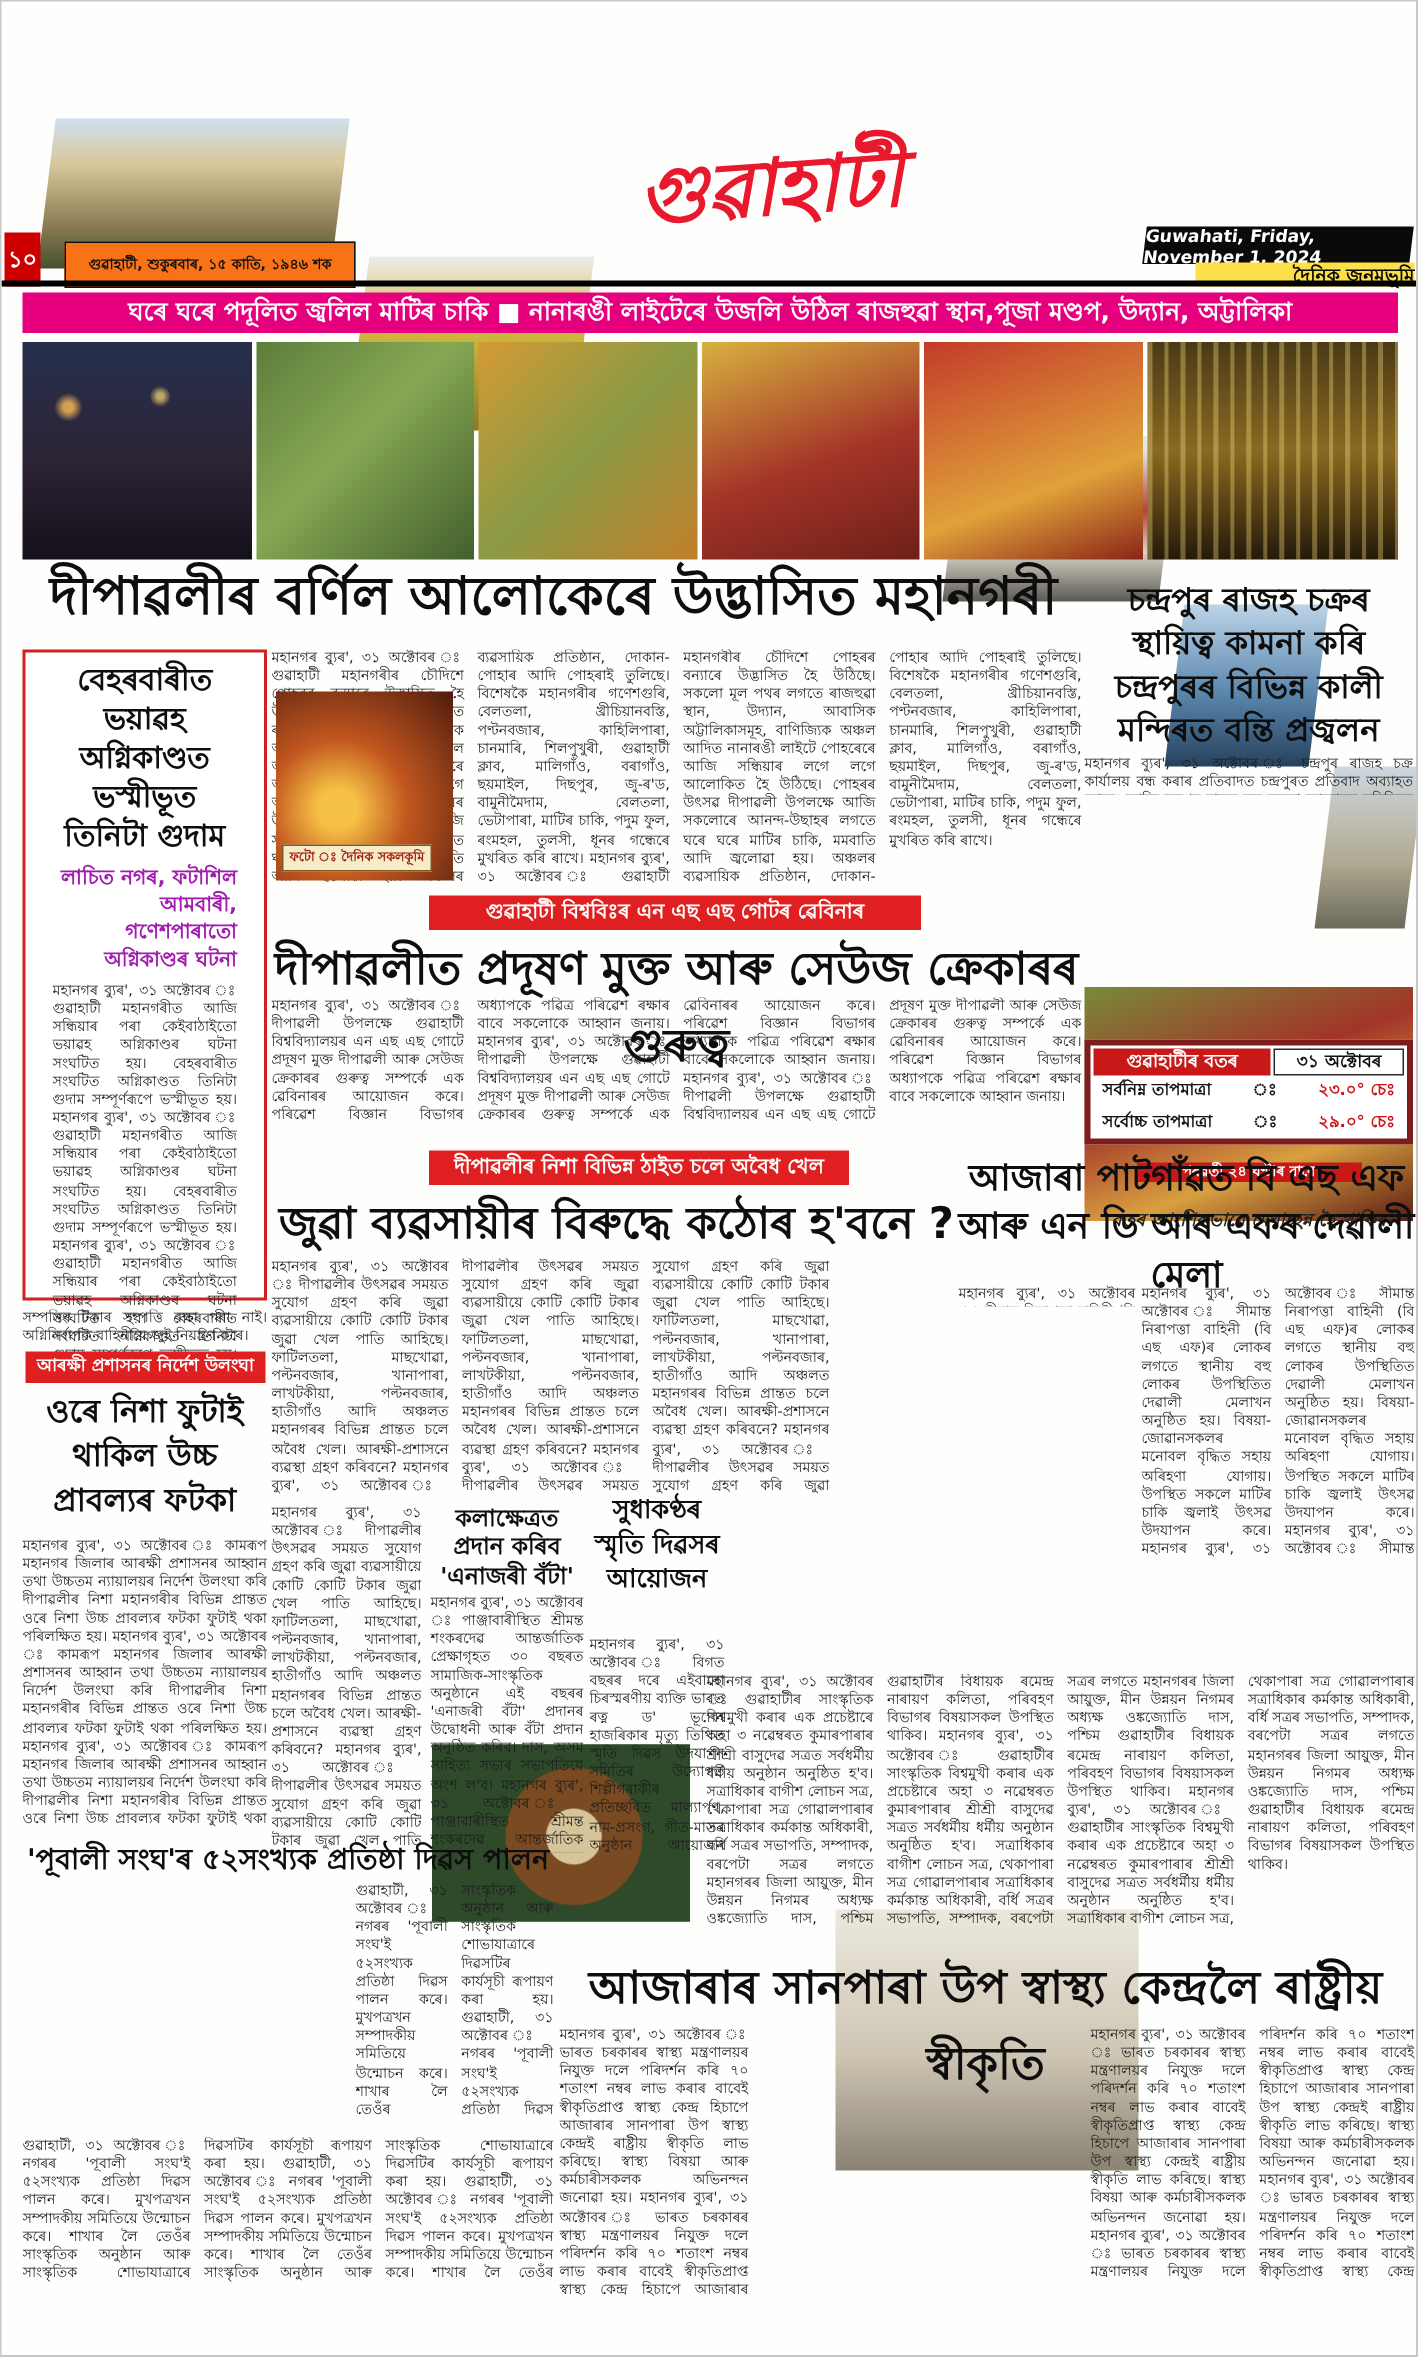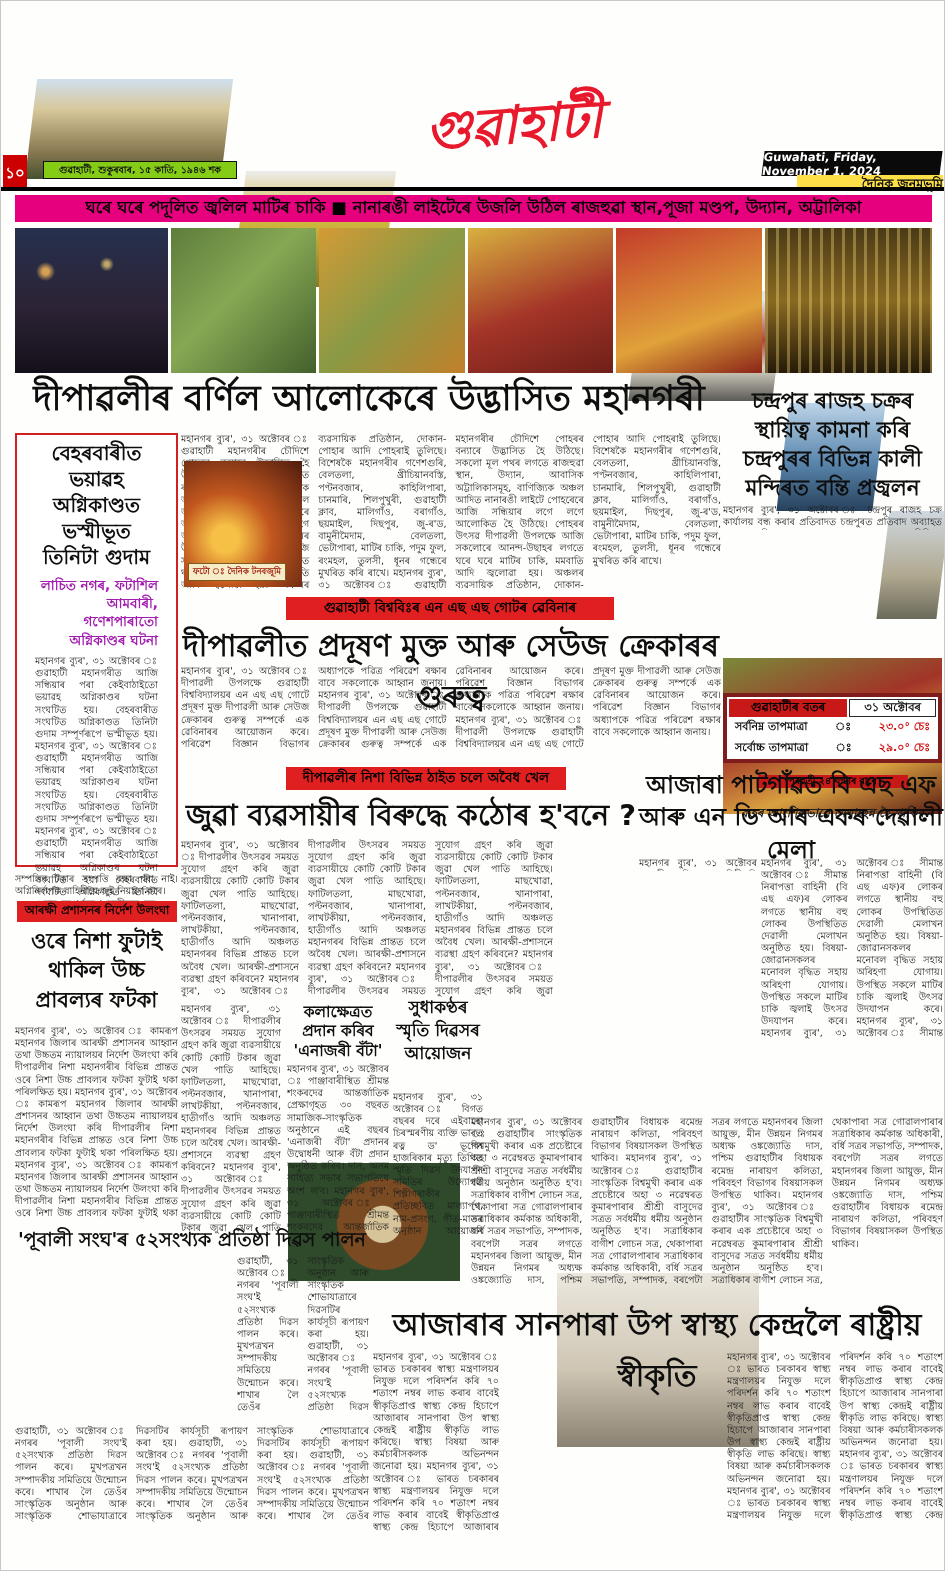--- a/index.html
+++ b/index.html
@@ -6,21 +6,21 @@
   html,body{background:#9a9a9a}
   .page{position:relative;width:945px;height:1571px;margin:0 auto;background:#fefefc;
         font-family:"DejaVu Sans","Liberation Sans",sans-serif;overflow:hidden;border:1px solid #c8c8c8}
   .abs{position:absolute}
   .ph{position:relative;overflow:hidden}
   .bodytxt{font-size:9.5px;line-height:1.28;text-align:justify;color:#1d1d1d;overflow:hidden}
   .c2{column-count:2;column-gap:9px}
   .c3{column-count:3;column-gap:9px}
   .c4{column-count:4;column-gap:9px}
   .hl{font-weight:bold;color:#0e0e0e;text-align:center}
-  .kick{color:#000000;font-weight:bold;text-align:center;display:flex;align-items:center;justify-content:center}
+  .kick{color:#ffffff;font-weight:bold;text-align:center;display:flex;align-items:center;justify-content:center}
   .red{background:#e02020}
   .magenta{background:#e6007d}
   .subhead{color:#a21caf;font-weight:bold;text-align:right}
   .capbox{position:absolute;left:4px;bottom:6px;background:#f6edc8;color:#a02010;font-weight:bold;
           font-size:8.5px;padding:1px 4px;border:1px solid #7a5a20}
   
   .skew{transform:skewX(-7deg)}
   .p-temple{background:linear-gradient(180deg,#cfe0ee 0%,#d8c89c 30%,#8a7a52 72%,#46512f 100%)}
   .p-gate2{background:linear-gradient(180deg,#ececec 0%,#d2b93e 42%,#8a7a28 100%)}
   .p-station{background:linear-gradient(180deg,#dfe8ee 8%,#b8433a 45%,#d8d2c4 70%,#5a5a55 100%)}
@@ -56,21 +56,21 @@
 
   <div class="abs" style="left:0;top:62;top:62px;width:945px;height:126px">
     <div class="abs ph skew p-temple" style="left:30px;top:16px;width:196px;height:100px"></div>
     <div class="abs ph skew p-gate2" style="left:238px;top:8px;width:150px;height:116px"></div>
     <div class="abs ph skew p-station" style="left:634px;top:12px;width:144px;height:110px"></div>
     <div class="abs ph skew p-bridge" style="left:782px;top:14px;width:96px;height:108px"></div>
     <div class="abs ph skew p-street2" style="left:882px;top:14px;width:60px;height:108px"></div>
 
     <div class="abs" style="left:2px;top:92px;width:24px;height:36px;background:#cc0000;color:#fff;font-weight:bold;font-size:15px;display:flex;align-items:center;justify-content:center">১০</div>
 
-    <div class="abs" style="left:42px;top:98px;width:194px;height:18px;background:#84cc16;border:1px solid #111;color:#111;font-weight:bold;font-size:9.5px;display:flex;align-items:center;justify-content:center">গুৱাহাটী, শুকুৰবাৰ, ১৫ কাতি, ১৯৪৬ শক</div>
+    <div class="abs" style="left:42px;top:98px;width:194px;height:31px;background:#f97316;border:1px solid #111;color:#111;font-weight:bold;font-size:9.5px;display:flex;align-items:center;justify-content:center">গুৱাহাটী, শুকুৰবাৰ, ১৫ কাতি, ১৯৪৬ শক</div>
 
     <div class="abs" style="left:398px;top:22px;width:230px;height:86px;color:#e8192c;font-weight:bold;font-style:italic;font-size:52px;display:flex;align-items:center;justify-content:center;transform:rotate(-4deg)">গুৱাহাটী</div>
 
     <div class="abs skew" style="left:762px;top:88px;width:178px;height:25px;background:#0a0a0a;color:#fff;font-weight:bold;font-size:11.5px;display:flex;align-items:center;justify-content:center">Guwahati, Friday, November 1, 2024</div>
 
     <div class="abs" style="left:796px;top:112px;width:146px;height:16px;background:#fde047;color:#0a0a0a;font-weight:bold;font-size:12.5px;text-align:right">দৈনিক জনমভূমি</div>
   </div>
 
   <div class="abs rule" style="left:0;top:186px;width:945px;height:4px"></div>
 
@@ -83,21 +83,21 @@
     <div class="ph p-idol" style="flex:1"></div>
     <div class="ph p-pandal" style="flex:1"></div>
     <div class="ph p-building" style="flex:1.15"></div>
   </div>
 
   <div class="abs hl" style="left:16px;top:378px;width:704px;height:48px;font-size:35px;line-height:1.1">দীপাৱলীৰ বর্ণিল আলোকেৰে উদ্ভাসিত মহানগৰী</div>
 
   <div class="abs bodytxt c4" style="left:180px;top:432px;width:540px;height:162px">মহানগৰ ব্যুৰ', ৩১ অক্টোবৰ ঃ গুৱাহাটী মহানগৰীৰ চৌদিশে পোহৰৰ বন্যাৰে উদ্ভাসিত হৈ উঠিছে। সকলো মূল পথৰ লগতে ৰাজহুৱা স্থান, উদ্যান, আবাসিক অট্টালিকাসমূহ, বাণিজ্যিক অঞ্চল আদিত নানাৰঙী লাইটে পোহৰেৰে আজি সন্ধিয়াৰ লগে লগে আলোকিত হৈ উঠিছে। পোহৰৰ উৎসৱ দীপাৱলী উপলক্ষে আজি সকলোৰে আনন্দ-উছাহৰ লগতে ঘৰে ঘৰে মাটিৰ চাকি, মমবাতি আদি জ্বলোৱা হয়। অঞ্চলৰ ব্যৱসায়িক প্রতিষ্ঠান, দোকান-পোহাৰ আদি পোহৰাই তুলিছে। বিশেষকৈ মহানগৰীৰ গণেশগুৰি, বেলতলা, খ্রীচিয়ানবস্তি, পণ্টনবজাৰ, কাহিলিপাৰা, চানমাৰি, শিলপুখুৰী, গুৱাহাটী ক্লাব, মালিগাঁও, বৰাগাঁও, ছয়মাইল, দিছপুৰ, জু-ৰ'ড, বামুনীমৈদাম, বেলতলা, ভেটাপাৰা, মাটিৰ চাকি, পদুম ফুল, ৰংমহল, তুলসী, ধূনৰ গন্ধেৰে মুখৰিত কৰি ৰাখে। মহানগৰ ব্যুৰ', ৩১ অক্টোবৰ ঃ গুৱাহাটী মহানগৰীৰ চৌদিশে পোহৰৰ বন্যাৰে উদ্ভাসিত হৈ উঠিছে। সকলো মূল পথৰ লগতে ৰাজহুৱা স্থান, উদ্যান, আবাসিক অট্টালিকাসমূহ, বাণিজ্যিক অঞ্চল আদিত নানাৰঙী লাইটে পোহৰেৰে আজি সন্ধিয়াৰ লগে লগে আলোকিত হৈ উঠিছে। পোহৰৰ উৎসৱ দীপাৱলী উপলক্ষে আজি সকলোৰে আনন্দ-উছাহৰ লগতে ঘৰে ঘৰে মাটিৰ চাকি, মমবাতি আদি জ্বলোৱা হয়। অঞ্চলৰ ব্যৱসায়িক প্রতিষ্ঠান, দোকান-পোহাৰ আদি পোহৰাই তুলিছে। বিশেষকৈ মহানগৰীৰ গণেশগুৰি, বেলতলা, খ্রীচিয়ানবস্তি, পণ্টনবজাৰ, কাহিলিপাৰা, চানমাৰি, শিলপুখুৰী, গুৱাহাটী ক্লাব, মালিগাঁও, বৰাগাঁও, ছয়মাইল, দিছপুৰ, জু-ৰ'ড, বামুনীমৈদাম, বেলতলা, ভেটাপাৰা, মাটিৰ চাকি, পদুম ফুল, ৰংমহল, তুলসী, ধূনৰ গন্ধেৰে মুখৰিত কৰি ৰাখে।</div>
 
   <div class="abs ph p-diya" style="left:183px;top:460px;width:118px;height:126px">
-    <div class="capbox">ফটো ঃ দৈনিক টনবজূমি</div>
+    <div class="capbox">ফটো ঃ দৈনিক সকলকূমি</div>
   </div>
 
   <div class="abs" style="left:14px;top:432px;width:163px;height:434px;border:2px solid #d02020;padding:5px 18px;background:#fff">
     <div class="hl" style="font-size:20px;line-height:1.3">বেহৰবাৰীত ভয়াৱহ অগ্নিকাণ্ডত ভস্মীভূত তিনিটা গুদাম</div>
     <div class="subhead" style="font-size:13.5px;line-height:1.35;margin-top:6px">লাচিত নগৰ, ফটাশিল আমবাৰী, গণেশপাৰাতো অগ্নিকাণ্ডৰ ঘটনা</div>
     <div class="bodytxt" style="height:250px;margin-top:6px">মহানগৰ ব্যুৰ', ৩১ অক্টোবৰ ঃ গুৱাহাটী মহানগৰীত আজি সন্ধিয়াৰ পৰা কেইবাঠাইতো ভয়াৱহ অগ্নিকাণ্ডৰ ঘটনা সংঘটিত হয়। বেহৰবাৰীত সংঘটিত অগ্নিকাণ্ডত তিনিটা গুদাম সম্পূর্ণৰূপে ভস্মীভূত হয়। মহানগৰ ব্যুৰ', ৩১ অক্টোবৰ ঃ গুৱাহাটী মহানগৰীত আজি সন্ধিয়াৰ পৰা কেইবাঠাইতো ভয়াৱহ অগ্নিকাণ্ডৰ ঘটনা সংঘটিত হয়। বেহৰবাৰীত সংঘটিত অগ্নিকাণ্ডত তিনিটা গুদাম সম্পূর্ণৰূপে ভস্মীভূত হয়। মহানগৰ ব্যুৰ', ৩১ অক্টোবৰ ঃ গুৱাহাটী মহানগৰীত আজি সন্ধিয়াৰ পৰা কেইবাঠাইতো ভয়াৱহ অগ্নিকাণ্ডৰ ঘটনা সংঘটিত হয়। বেহৰবাৰীত সংঘটিত অগ্নিকাণ্ডত তিনিটা গুদাম সম্পূর্ণৰূপে ভস্মীভূত হয়। মহানগৰ ব্যুৰ', ৩১ অক্টোবৰ ঃ গুৱাহাটী মহানগৰীত আজি সন্ধিয়াৰ পৰা কেইবাঠাইতো ভয়াৱহ অগ্নিকাণ্ডৰ ঘটনা সংঘটিত হয়। বেহৰবাৰীত সংঘটিত অগ্নিকাণ্ডত তিনিটা গুদাম সম্পূর্ণৰূপে ভস্মীভূত হয়।</div>
   </div>
   <div class="abs bodytxt" style="left:14px;top:872px;width:163px;height:25px">সম্পত্তিৰ টকাৰ সম্পত্তি ৰক্ষা পৰা নাই। অগ্নিনির্বাপক বাহিনীয়ে জুই নিয়ন্ত্রণ কৰে।</div>
 
   <div class="abs kick red" style="left:16px;top:900px;width:160px;height:21px;font-size:11.5px">আৰক্ষী প্রশাসনৰ নির্দেশ উলংঘা</div>

